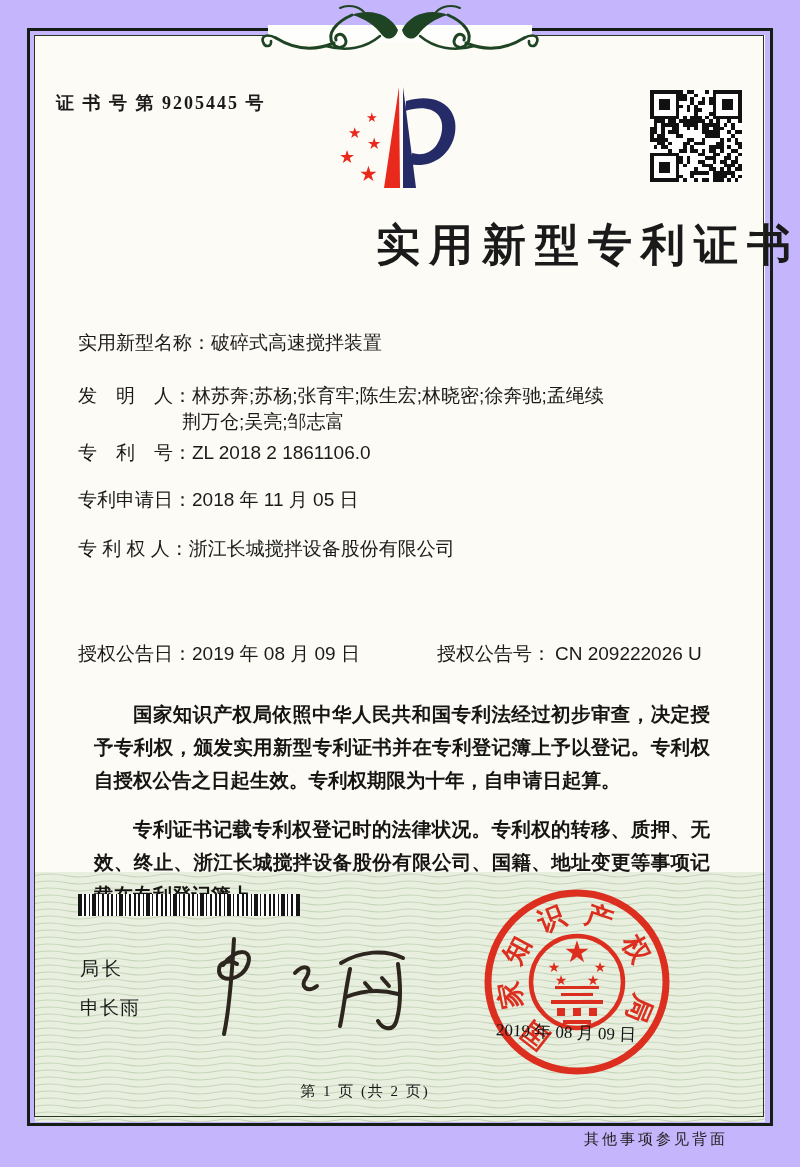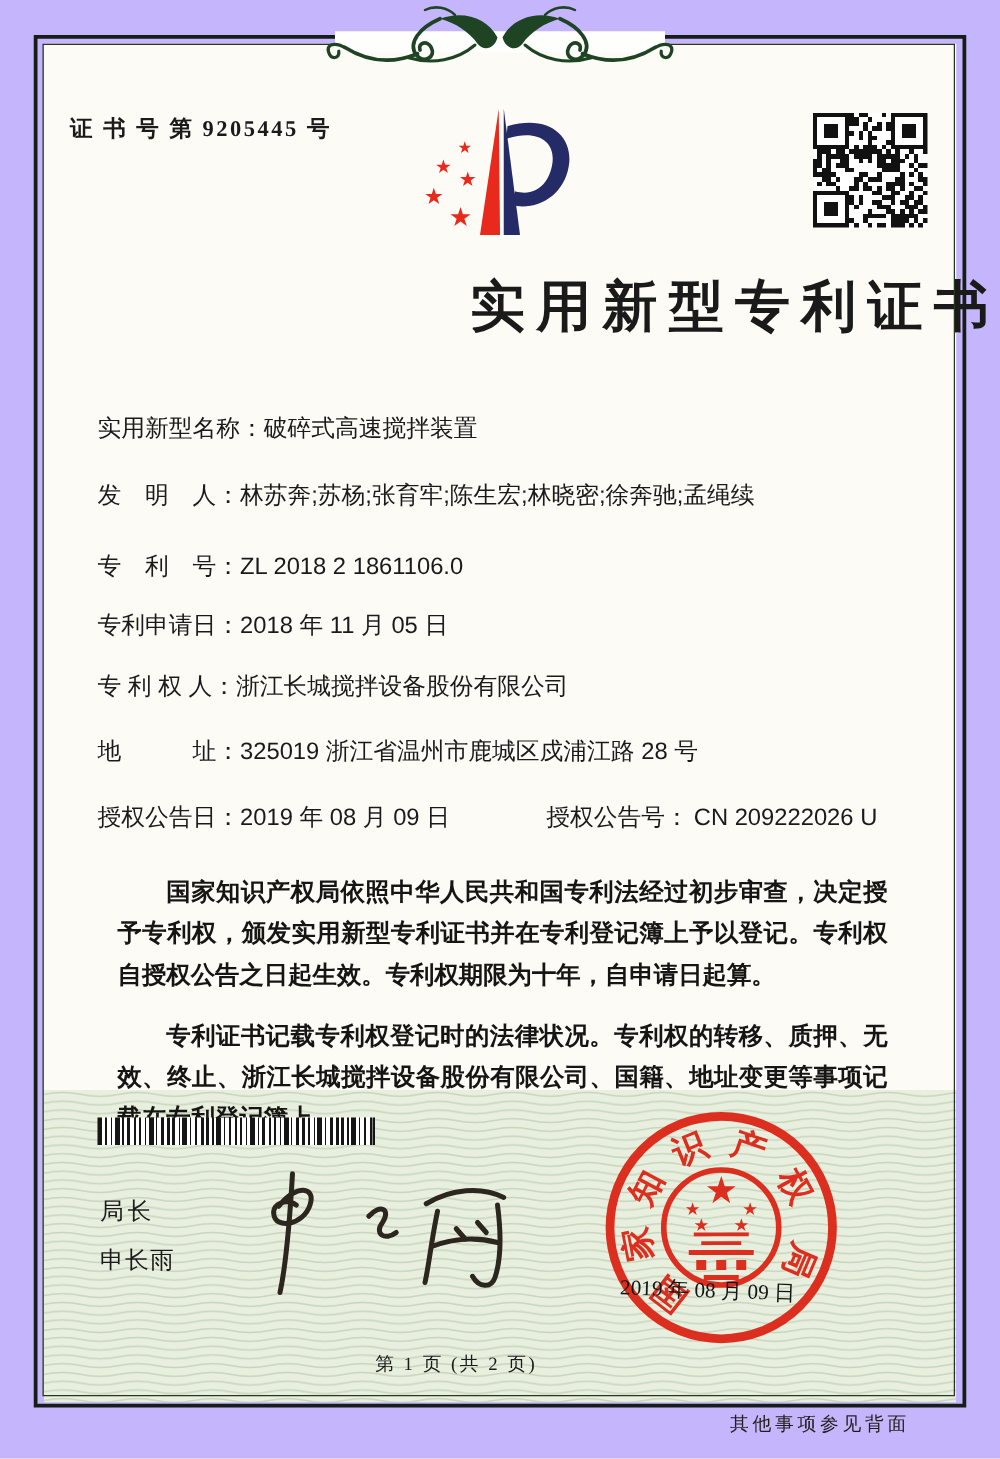--- a/index.html
+++ b/index.html
@@ -312,31 +312,31 @@
       </svg></div>
 
   <h1 class="title">实用新型专利证书</h1>
 
   <div class="row" style="top:330px">
     <span class="lbl">实用新型名称：</span><span class="val">破碎式高速搅拌装置</span>
   </div>
   <div class="row" style="top:383px">
     <span class="lbl">发　明　人：</span><span class="val">林苏奔;苏杨;张育牢;陈生宏;林晓密;徐奔驰;孟绳续</span>
   </div>
+  <div class="row" style="top:409px">
+    <span class="cont">荆万仓;吴亮;邹志富</span>
+  </div>
   <div class="row" style="top:440px">
     <span class="lbl">专　利　号：</span><span class="val">ZL 2018 2 1861106.0</span>
   </div>
   <div class="row" style="top:487px">
     <span class="lbl">专利申请日：</span><span class="val">2018 年 11 月 05 日</span>
   </div>
   <div class="row" style="top:536px">
     <span class="lbl">专 利 权 人：</span><span class="val">浙江长城搅拌设备股份有限公司</span>
-  </div>
-  <div class="row" style="top:588px">
-    <span class="lbl">地　　　址：</span><span class="val">325019  浙江省温州市鹿城区戍浦江路 28 号</span>
   </div>
   <div class="row" style="top:641px">
     <span class="lbl">授权公告日：</span><span class="val">2019 年 08 月 09 日</span>
     <span class="pair2">
       <span class="lbl">授权公告号：</span><span class="val">CN 209222026 U</span>
     </span>
   </div>
 
   <div class="body-text">
     <p>国家知识产权局依照中华人民共和国专利法经过初步审查，决定授予专利权，颁发实用新型专利证书并在专利登记簿上予以登记。专利权自授权公告之日起生效。专利权期限为十年，自申请日起算。</p>

